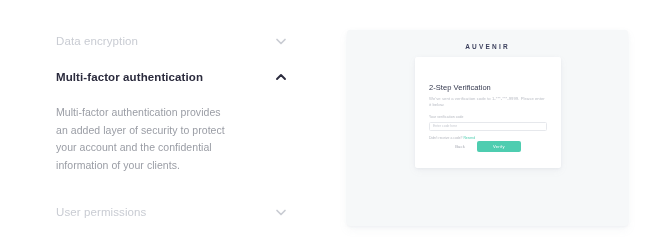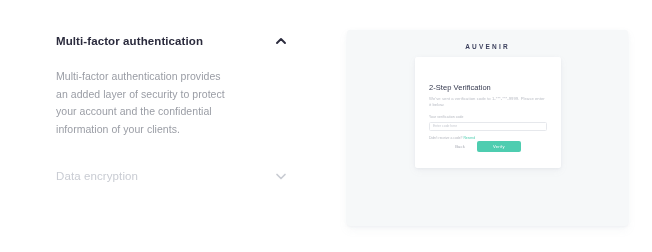--- a/index.html
+++ b/index.html
@@ -205,44 +205,54 @@
     -webkit-filter: blur(0.55px);
   }
 </style>
 </head>
 <body>
 
 <div class="screen">
 
   <div class="accordion">
 
+    <div class="acc-item acc-item-collapsed">
+      <div class="acc-header">
+        <span class="acc-title muted">Data encryption</span>
+        <span class="chev">
+          <svg width="14" height="14" viewBox="0 0 14 14" aria-hidden="true">
+            <path d="M3 5.5 L7 9.5 L11 5.5" fill="none" stroke="#C9CCD3" stroke-width="1.7" stroke-linecap="round" stroke-linejoin="round"></path>
+          </svg>
+        </span>
+      </div>
+    </div>
+
     <div class="acc-item acc-item-expanded">
       <div class="acc-header">
         <span class="acc-title">Multi-factor authentication</span>
         <span class="chev">
           <svg width="14" height="14" viewBox="0 0 14 14" aria-hidden="true">
             <path d="M3 9 L7 5 L11 9" fill="none" stroke="#2B2B3D" stroke-width="1.9" stroke-linecap="round" stroke-linejoin="round"></path>
           </svg>
         </span>
       </div>
       <div class="acc-body">Multi-factor authentication provides an added layer of security to protect your account and the confidential information of your clients.</div>
     </div>
 
     <div class="acc-item acc-item-collapsed">
       <div class="acc-header">
-        <span class="acc-title muted">Data encryption</span>
+        <span class="acc-title muted">User permissions</span>
         <span class="chev">
           <svg width="14" height="14" viewBox="0 0 14 14" aria-hidden="true">
             <path d="M3 5.5 L7 9.5 L11 5.5" fill="none" stroke="#C9CCD3" stroke-width="1.7" stroke-linecap="round" stroke-linejoin="round"></path>
           </svg>
         </span>
       </div>
     </div>
 
-
   </div>
 
   <div class="preview-panel">
 
     <div class="brand">AUVENIR</div>
 
     <div class="mock-card">
       <div class="mock-inner">
 
         <div class="mock-heading">2-Step Verification</div>

